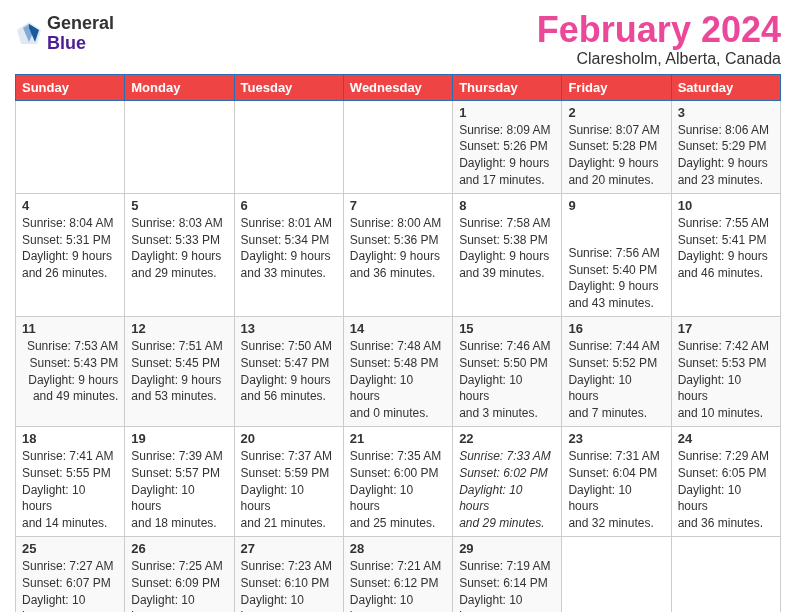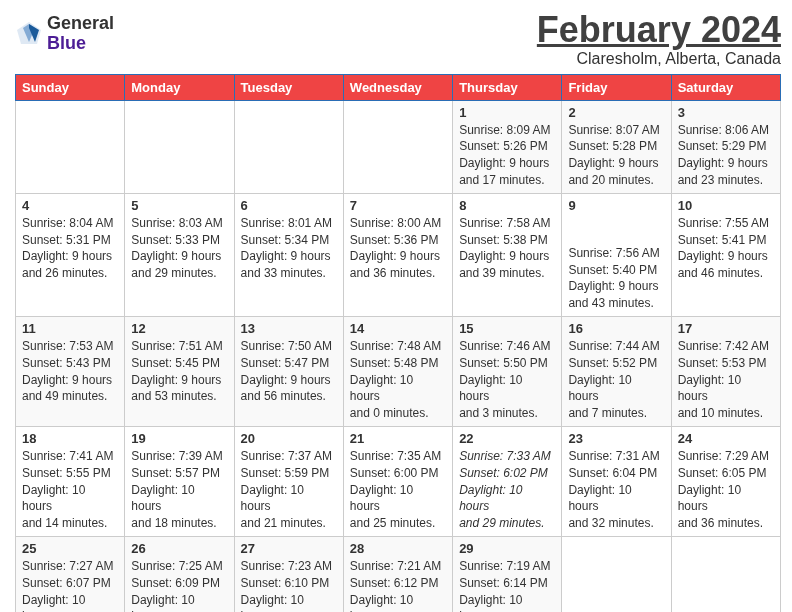--- a/index.html
+++ b/index.html
@@ -44,23 +44,22 @@
       width: 28px;
       height: 28px;
       margin-right: 4px;
     }
     .title-block {
       text-align: right;
     }
     .month-title {
       font-size: 36px;
       font-weight: bold;
-      color: #404040;
+      color: #ec4899;
       line-height: 1.1;
-      text-decoration: underline;
     }
     .location-title {
       font-size: 16px;
       color: #333;
       font-weight: normal;
     }
     table {
       width: 100%;
       border-collapse: collapse;
       table-layout: fixed;
@@ -213,21 +212,21 @@
             <span class="day-number">10</span>
             <div class="day-info" style="white-space: pre-line;">Sunrise: 7:55 AM
 Sunset: 5:41 PM
 Daylight: 9 hours
 and 46 minutes.</div>
           </td>
         </tr>
         <tr>
           <td>
             <span class="day-number">11</span>
-            <div class="day-info" style="white-space: pre-line;">Sunrise: 7:53 AM
+            <div class="day-info" style="white-space: pre-line; text-align: right;">Sunrise: 7:53 AM
 Sunset: 5:43 PM
 Daylight: 9 hours
 and 49 minutes.</div>
           </td>
           <td>
             <span class="day-number">12</span>
             <div class="day-info" style="white-space: pre-line;">Sunrise: 7:51 AM
 Sunset: 5:45 PM
 Daylight: 9 hours
 and 53 minutes.</div>

